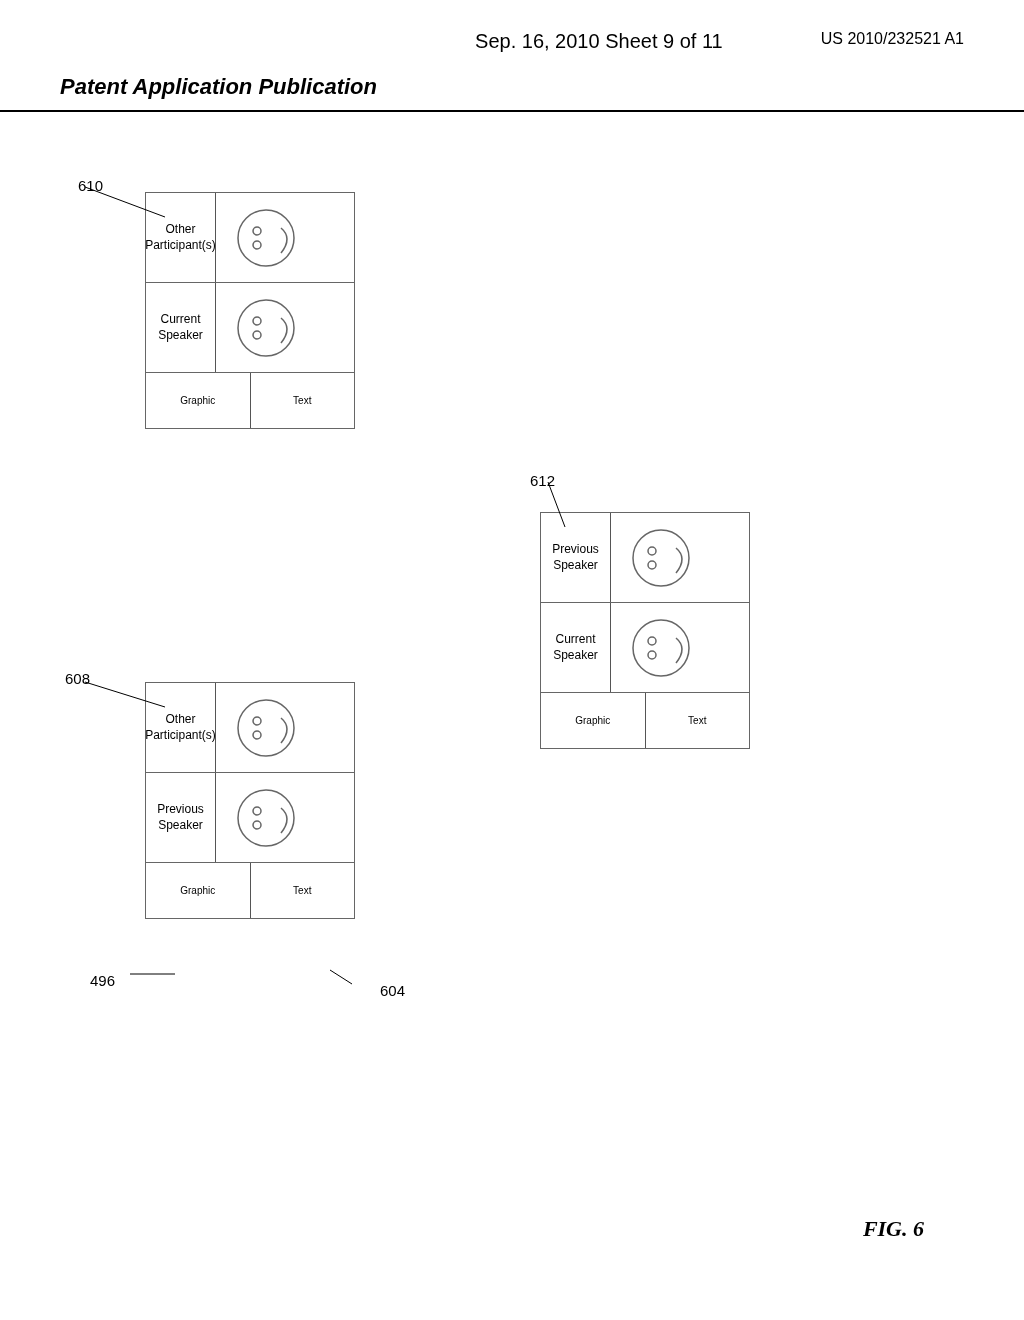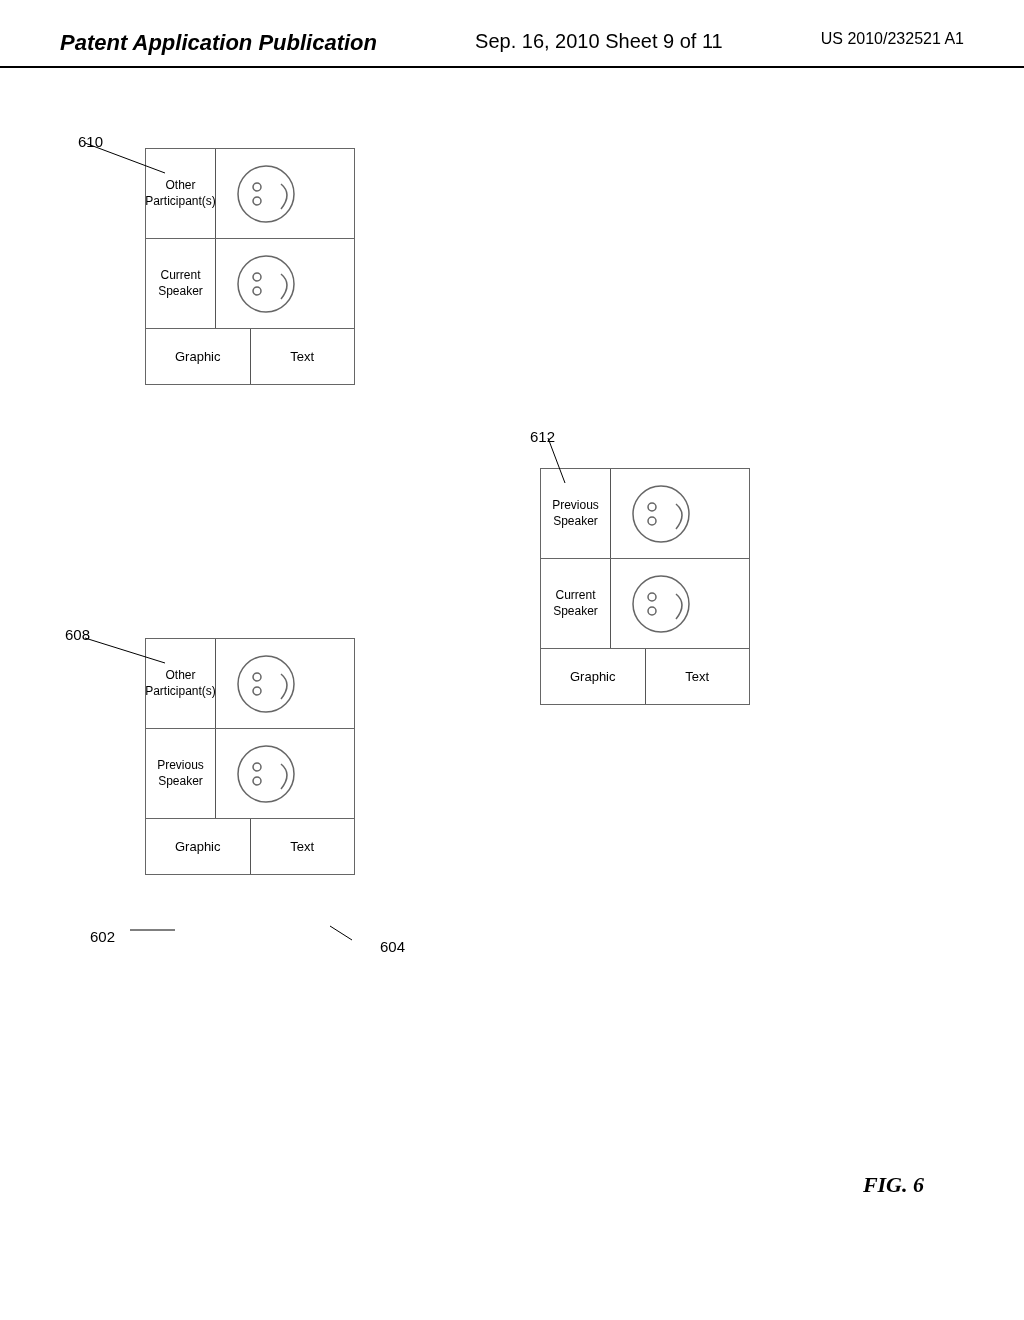--- a/index.html
+++ b/index.html
@@ -17,20 +17,21 @@
       justify-content: space-between;
       align-items: flex-start;
       padding: 30px 60px 10px 60px;
       border-bottom: 2px solid #000;
     }
 
     .header-left {
       font-size: 22px;
       font-weight: bold;
       font-style: italic;
+      margin-top: 44px;
     }
 
     .header-center {
       font-size: 20px;
       text-align: center;
     }
 
     .header-right {
       font-size: 16px;
     }
@@ -60,21 +61,21 @@
       justify-content: center;
       padding: 8px;
     }
 
     .bottom-cell {
       flex: 1;
       display: flex;
       align-items: center;
       justify-content: center;
       padding: 16px 8px;
-      font-size: 13px;
+      font-size: 10px;
       border-right: 1px solid #555;
     }
     .bottom-cell:last-child {
       border-right: none;
     }
   </style>
 </head>
 <body>
 
 <div class="header">
@@ -156,21 +157,21 @@
         <div class="bottom-cell">Text</div>
       </div>
     </div>
   </div>
 
   <div style="position:absolute; top:558px; left:65px; font-size:15px;">608</div>
   <svg style="position:absolute; top:0; left:0; width:100%; height:100%; pointer-events:none;">
     <line x1="85" y1="570" x2="165" y2="595" stroke="#000" stroke-width="1"></line>
   </svg>
 
-  <div style="position:absolute; top:860px; left:90px; font-size:15px;">602</div>
+  <div style="position:absolute; top:860px; left:90px; font-size:15px;">496</div>
   <svg style="position:absolute; top:0; left:0; width:100%; height:100%; pointer-events:none;">
     <line x1="130" y1="862" x2="175" y2="862" stroke="#000" stroke-width="1"></line>
   </svg>
 
   <div style="position:absolute; top:870px; left:340px; font-size:15px;margin-left:40px;">604</div>
   <svg style="position:absolute; top:0; left:0; width:100%; height:100%; pointer-events:none;">
     <line x1="352" y1="872" x2="330" y2="858" stroke="#000" stroke-width="1"></line>
   </svg>
 
   <div style="position:absolute; top:400px; left:540px;">

